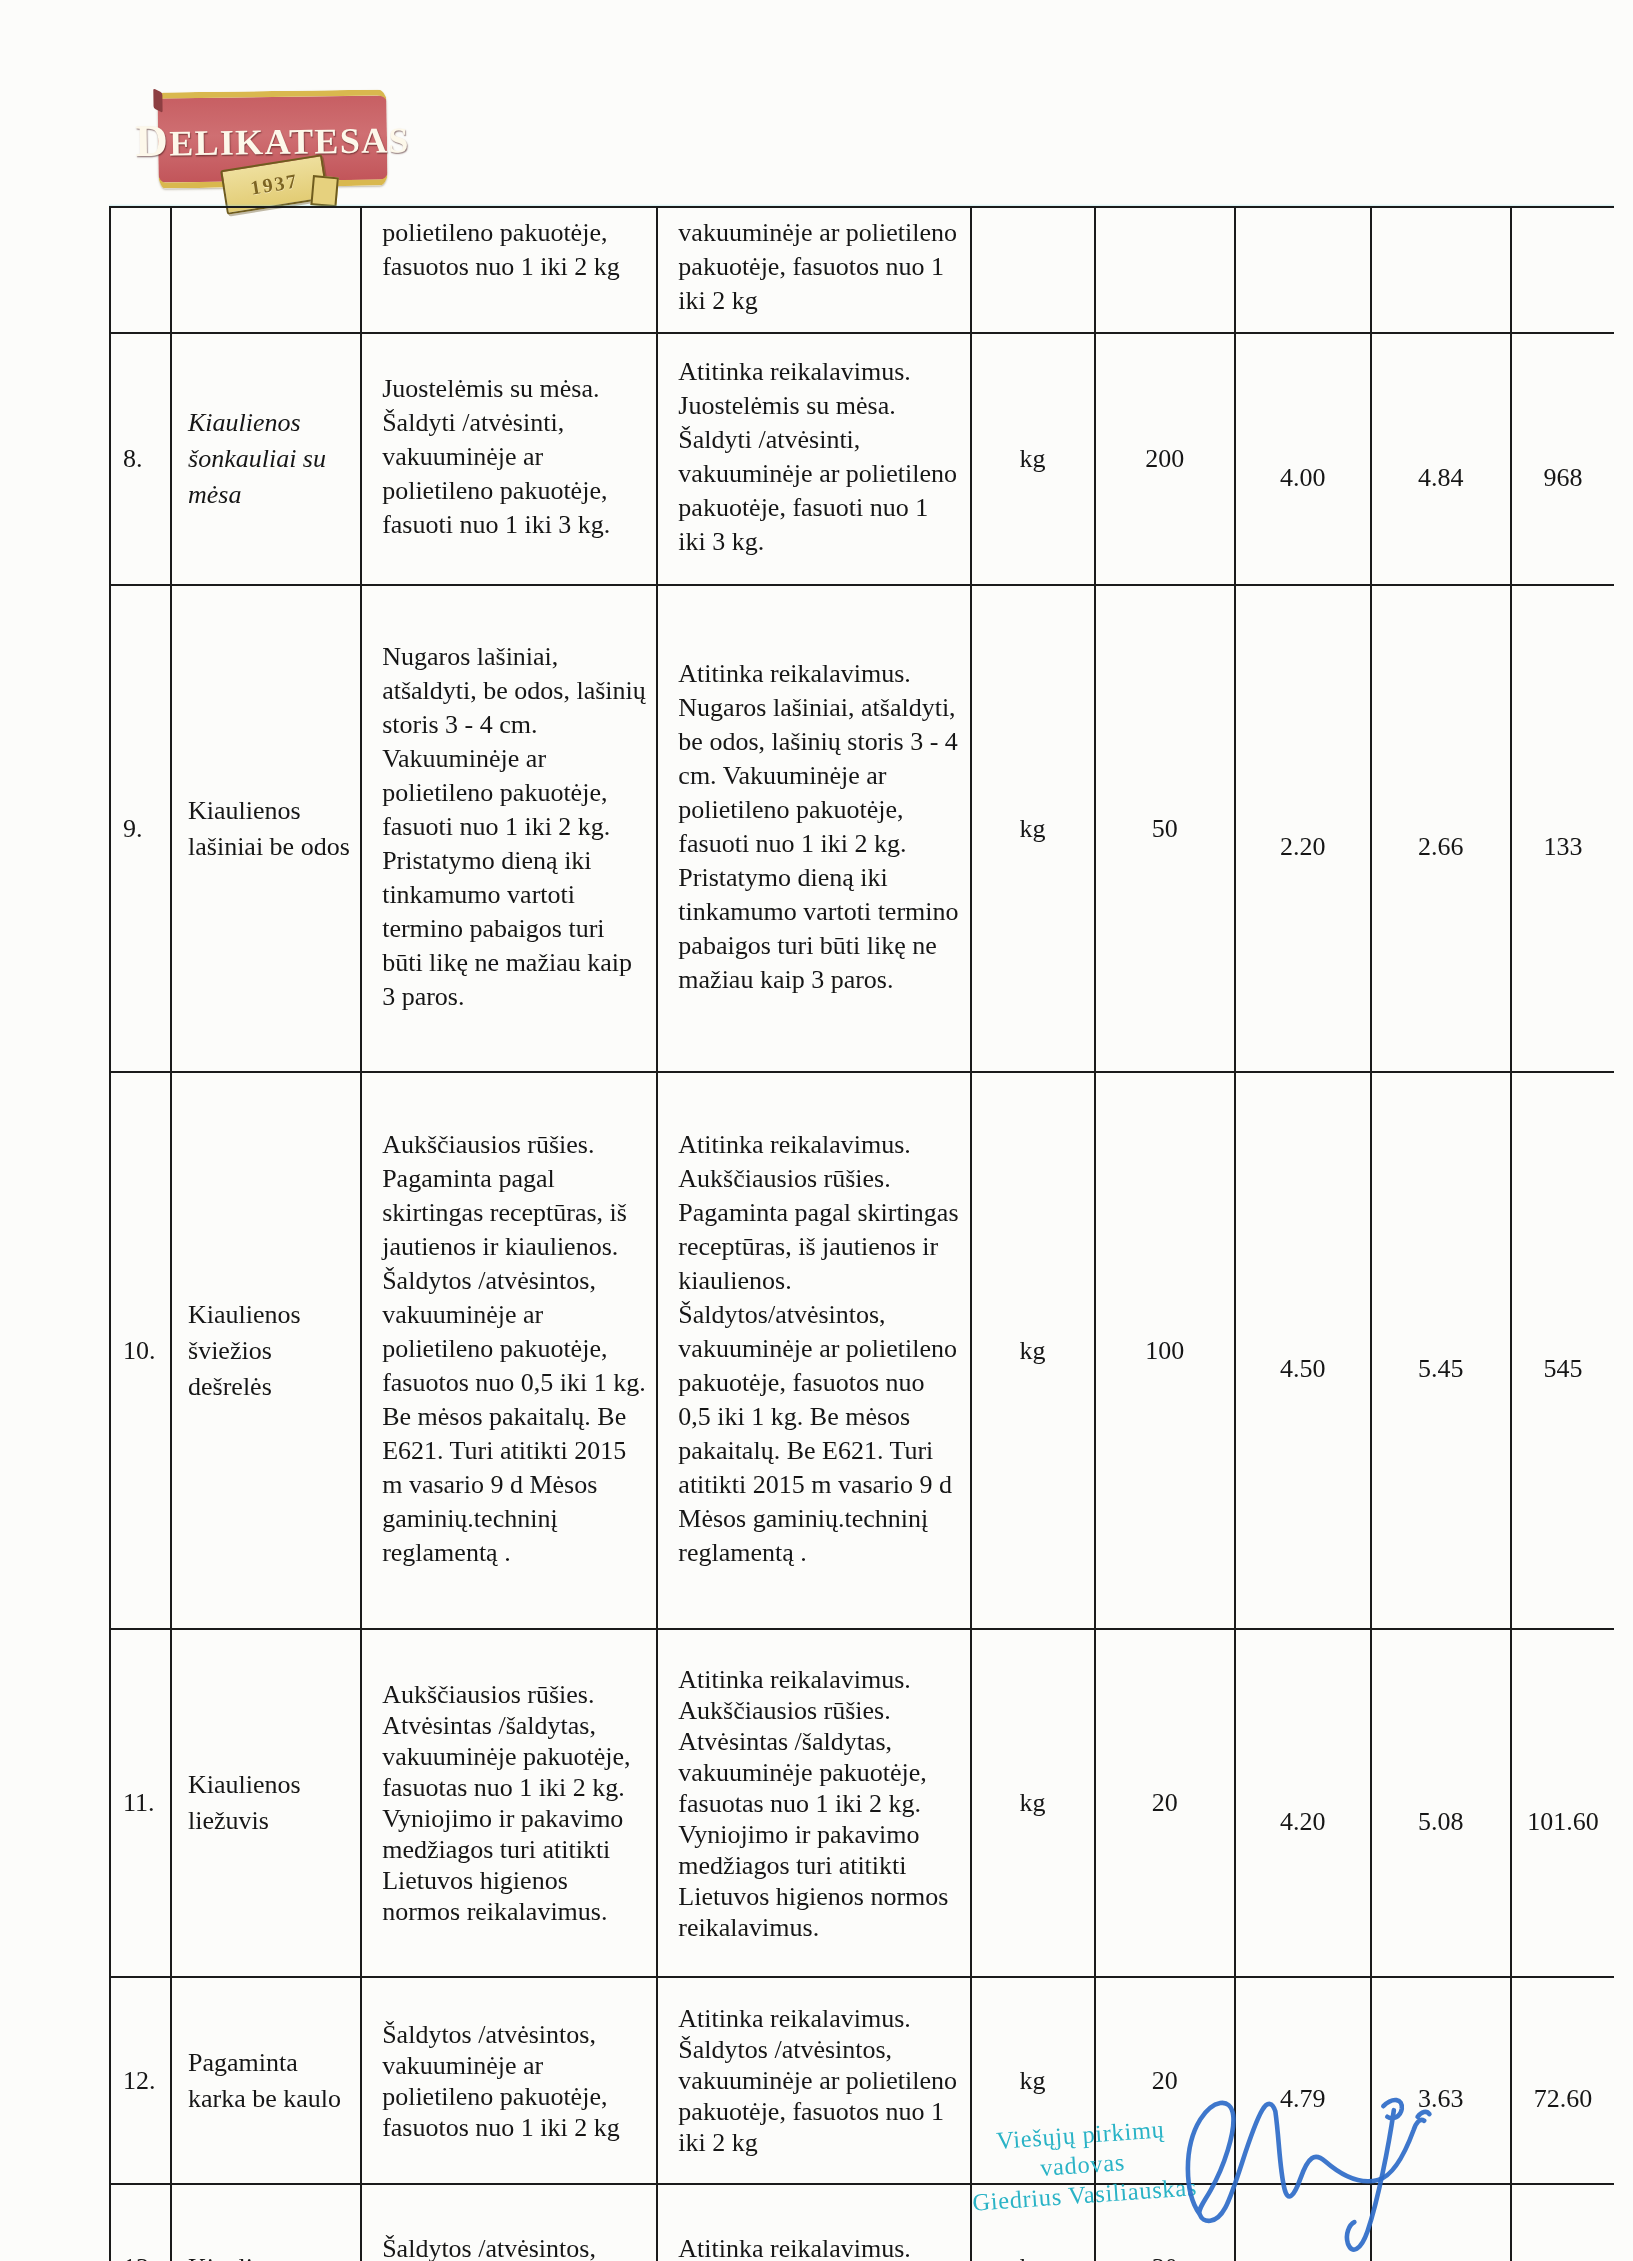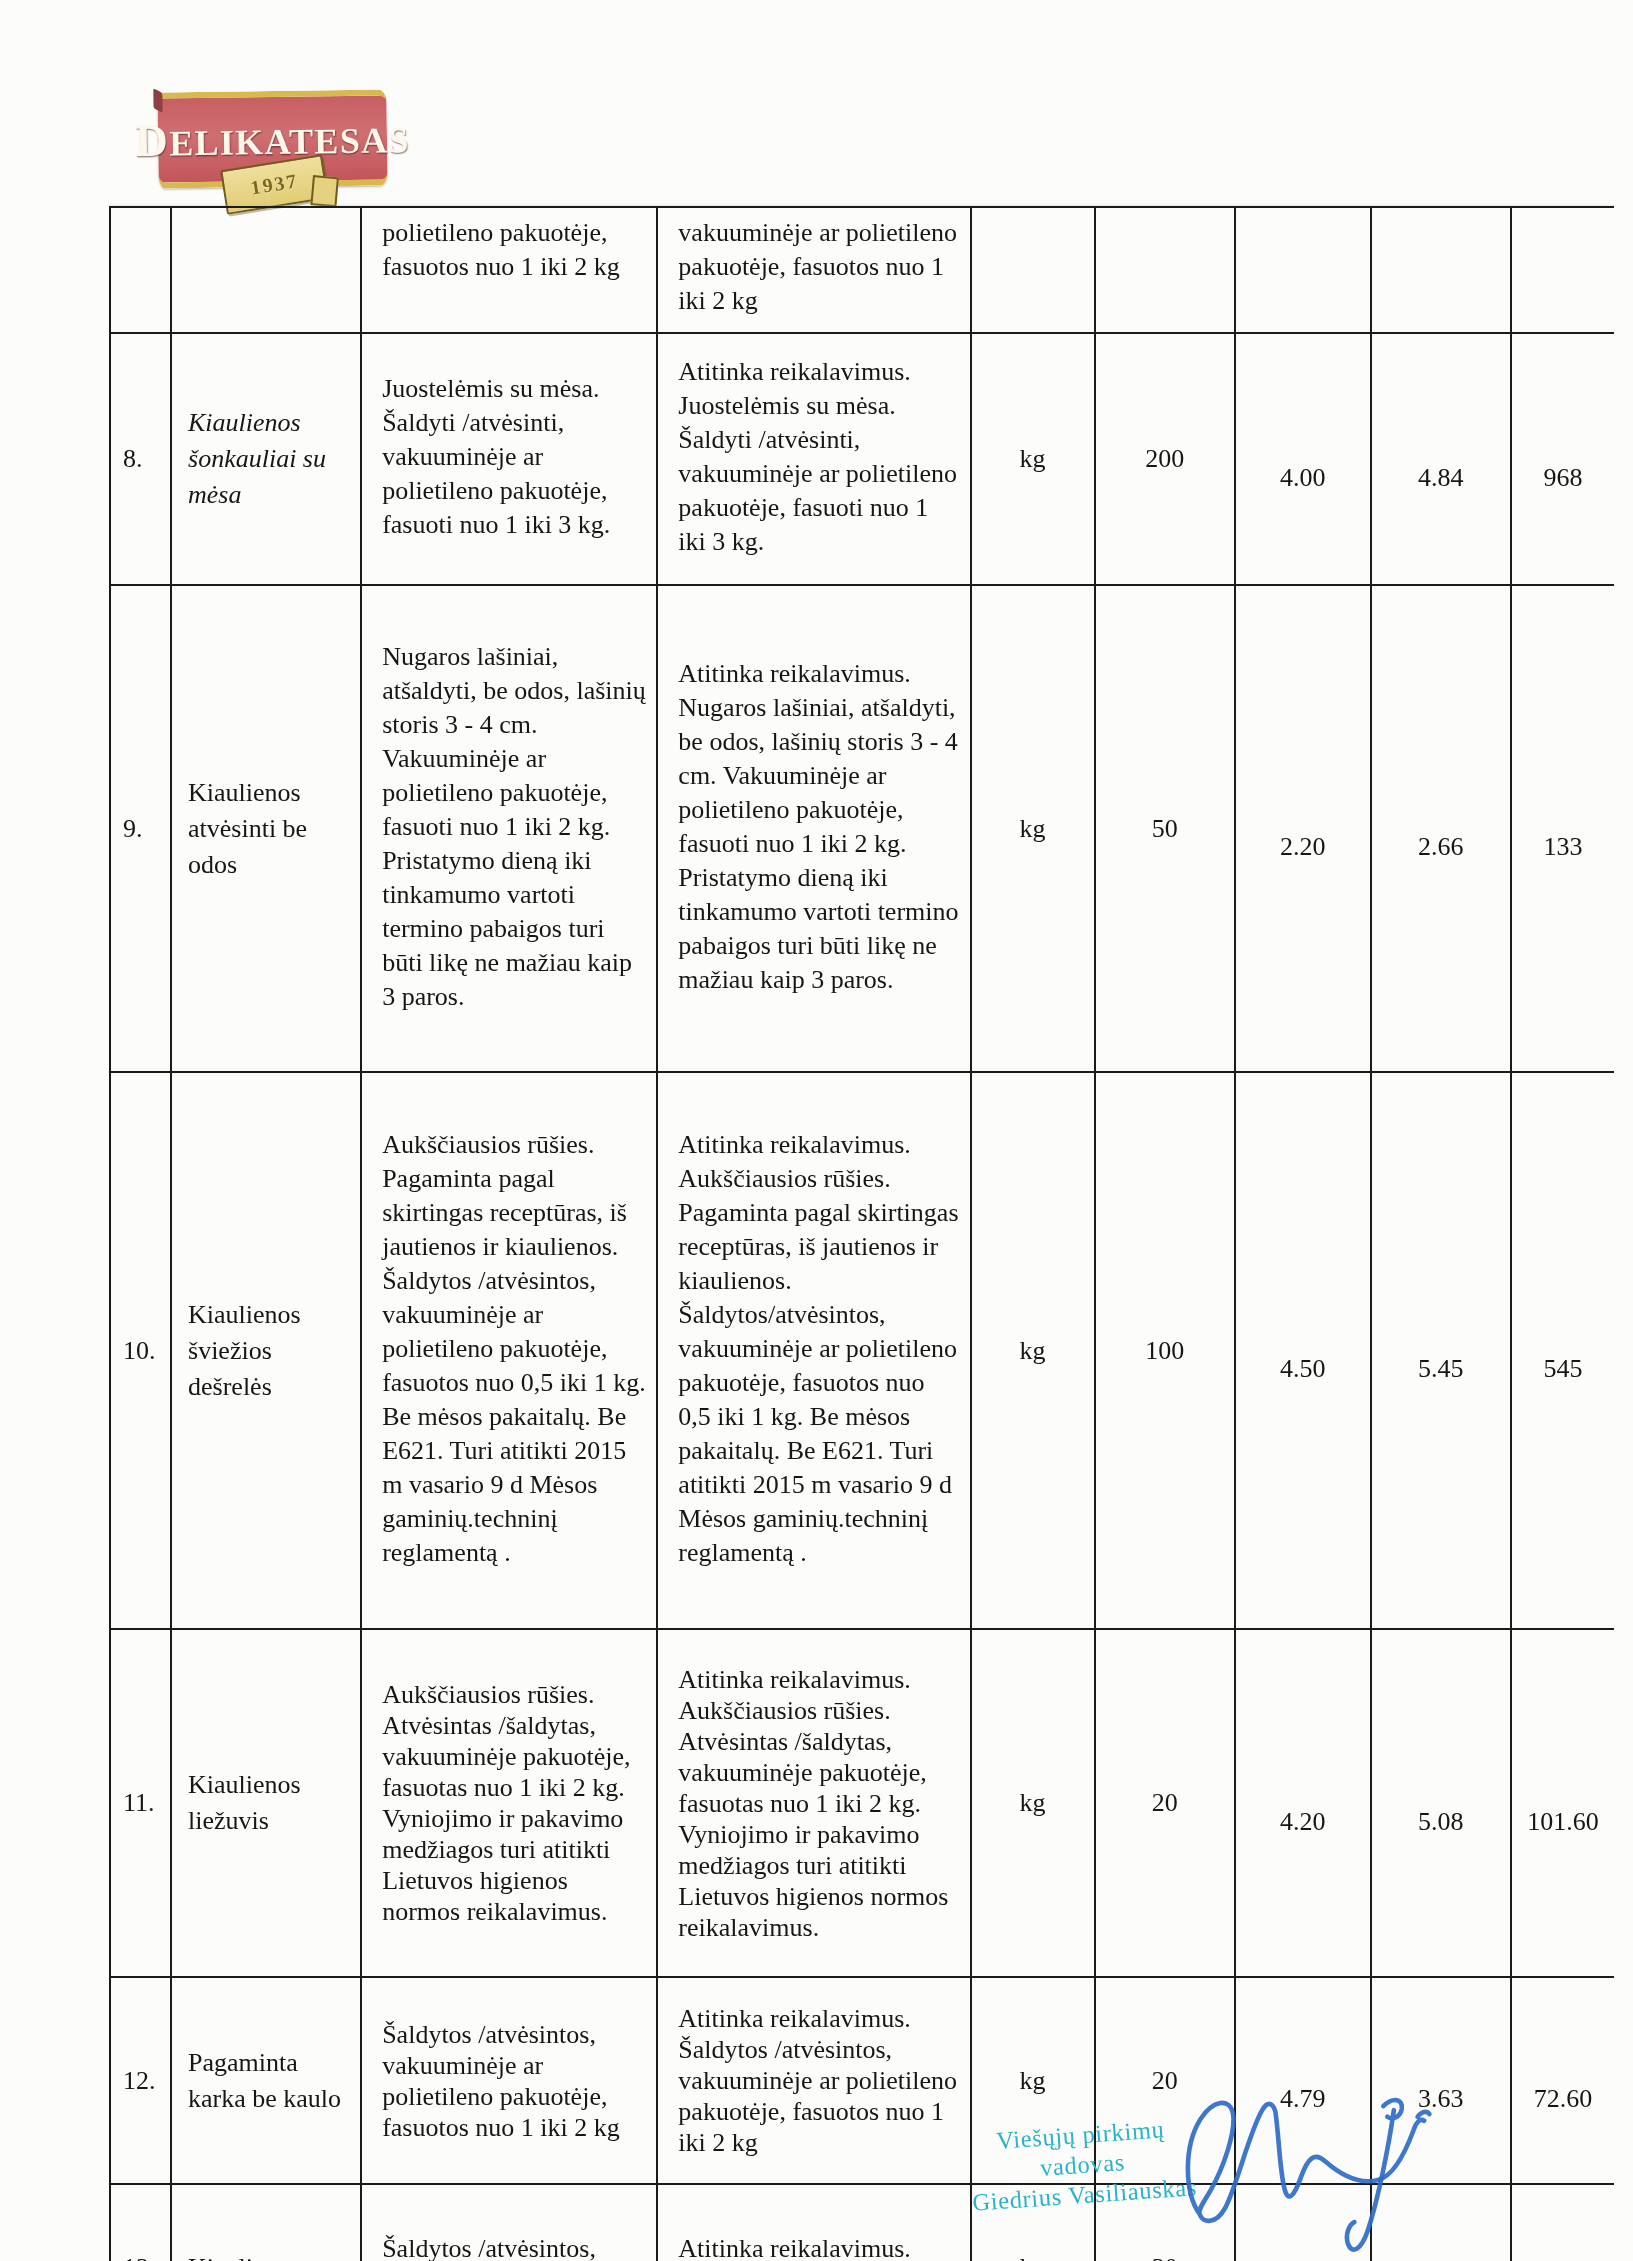--- a/index.html
+++ b/index.html
@@ -135,21 +135,21 @@
         <td class="c-desc">Atitinka reikalavimus. Juostelėmis su mėsa. Šaldyti /atvėsinti, vakuuminėje ar polietileno pakuotėje, fasuoti nuo 1 iki 3 kg.</td>
         <td class="c-num">kg</td>
         <td class="c-num">200</td>
         <td class="c-num low">4.00</td>
         <td class="c-num low">4.84</td>
         <td class="c-num low">968</td>
       </tr>
 
       <tr class="r9">
         <td class="c-no">9.</td>
-        <td class="c-name">Kiaulienos atvėsinti be odos</td>
+        <td class="c-name">Kiaulienos lašiniai be odos</td>
         <td class="c-desc">Nugaros lašiniai, atšaldyti, be odos, lašinių storis 3 - 4 cm. Vakuuminėje ar polietileno pakuotėje, fasuoti nuo 1 iki 2 kg. Pristatymo dieną iki tinkamumo vartoti termino pabaigos turi būti likę ne mažiau kaip 3 paros.</td>
         <td class="c-desc">Atitinka reikalavimus. Nugaros lašiniai, atšaldyti, be odos, lašinių storis 3 - 4 cm. Vakuuminėje ar polietileno pakuotėje, fasuoti nuo 1 iki 2 kg. Pristatymo dieną iki tinkamumo vartoti termino pabaigos turi būti likę ne mažiau kaip 3 paros.</td>
         <td class="c-num">kg</td>
         <td class="c-num">50</td>
         <td class="c-num low">2.20</td>
         <td class="c-num low">2.66</td>
         <td class="c-num low">133</td>
       </tr>
 
       <tr class="r10">

